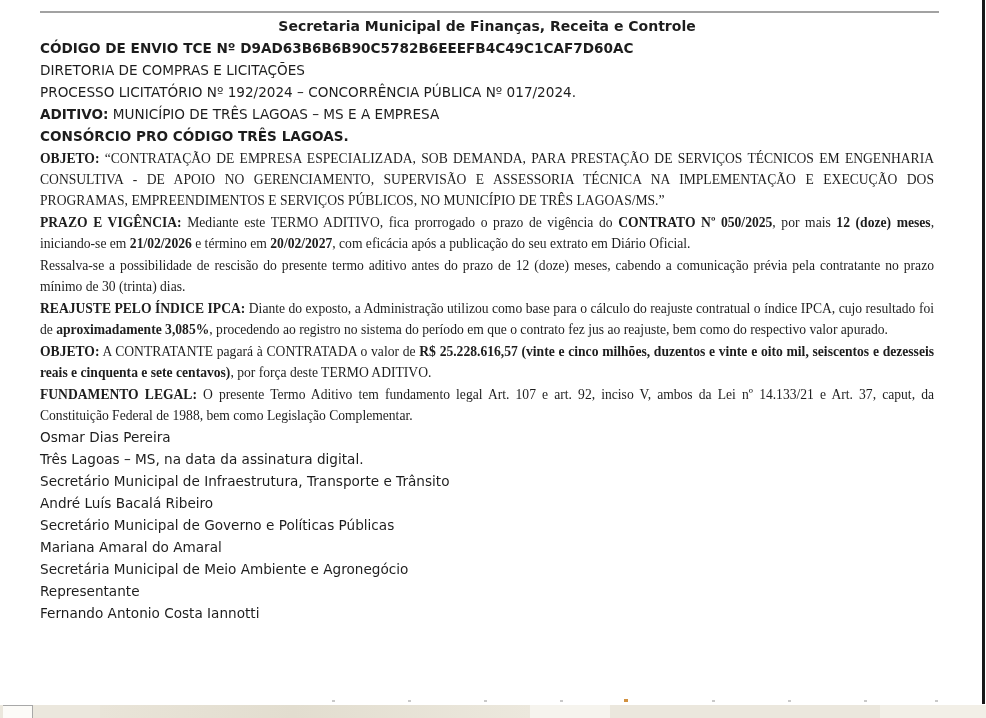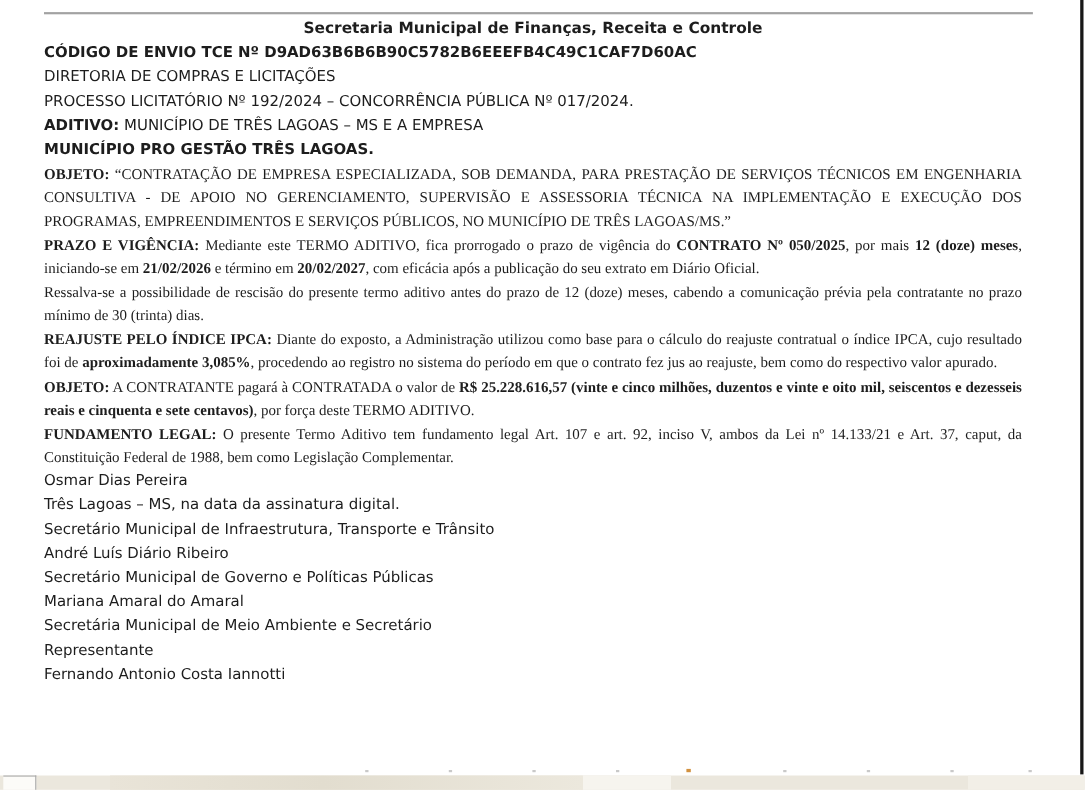--- a/index.html
+++ b/index.html
@@ -16,21 +16,21 @@
     background:#a2a2a2;
   }
   .right-border{
     position:absolute;left:982px;top:0;width:3px;height:704px;
     background:#171717;
   }
   .content{
     position:absolute;left:40px;top:16px;width:898px;
     font-size:13.6px;line-height:21px;
   }
-  .content p{margin:0 9px 1px 0;}
+  .content p{margin:0 4px 1px 0;}
   .center{text-align:center;}
   .b{font-weight:bold;}
   .hdr{font-weight:bold;font-size:14px;}
   .just{text-align:justify;text-justify:inter-word;font-family:Liberation Serif, serif;}
   .bottom-strip{
     position:absolute;left:0;bottom:0;width:986px;height:13px;
     background:#ebe7dd;
   }
   .strip-patch1{
     position:absolute;left:100px;top:0;width:430px;height:13px;
@@ -66,41 +66,41 @@
 <div class="content">
 
   <p class="center hdr">Secretaria Municipal de Finanças, Receita e Controle</p>
 
   <p class="b">CÓDIGO DE ENVIO TCE Nº D9AD63B6B6B90C5782B6EEEFB4C49C1CAF7D60AC</p>
   <p>DIRETORIA DE COMPRAS E LICITAÇÕES</p>
   <p>PROCESSO LICITATÓRIO Nº 192/2024 – CONCORRÊNCIA PÚBLICA Nº 017/2024.</p>
 
   <p><span class="b">ADITIVO:</span><span> MUNICÍPIO DE TRÊS LAGOAS – MS E A EMPRESA</span></p>
 
-  <p class="b">MUNICÍPIO PRO GESTÃO TRÊS LAGOAS.</p>
+  <p class="b">CONSÓRCIO PRO CÓDIGO TRÊS LAGOAS.</p>
 
   <p class="just"><span class="b">OBJETO:</span><span> “CONTRATAÇÃO DE EMPRESA ESPECIALIZADA, SOB DEMANDA, PARA PRESTAÇÃO DE SERVIÇOS TÉCNICOS EM ENGENHARIA CONSULTIVA - DE APOIO NO GERENCIAMENTO, SUPERVISÃO E ASSESSORIA TÉCNICA NA IMPLEMENTAÇÃO E EXECUÇÃO DOS PROGRAMAS, EMPREENDIMENTOS E SERVIÇOS PÚBLICOS, NO MUNICÍPIO DE TRÊS LAGOAS/MS.”</span></p>
 
   <p class="just"><span class="b">PRAZO E VIGÊNCIA:</span><span> Mediante este TERMO ADITIVO, fica prorrogado o prazo de vigência do </span><span class="b">CONTRATO Nº 050/2025</span><span>, por mais </span><span class="b">12 (doze) meses</span><span>, iniciando-se em </span><span class="b">21/02/2026</span><span> e término em </span><span class="b">20/02/2027</span><span>, com eficácia após a publicação do seu extrato em Diário Oficial.</span></p>
 
   <p class="just">Ressalva-se a possibilidade de rescisão do presente termo aditivo antes do prazo de 12 (doze) meses, cabendo a comunicação prévia pela contratante no prazo mínimo de 30 (trinta) dias.</p>
 
   <p class="just"><span class="b">REAJUSTE PELO ÍNDICE IPCA:</span><span> Diante do exposto, a Administração utilizou como base para o cálculo do reajuste contratual o índice IPCA, cujo resultado foi de </span><span class="b">aproximadamente 3,085%</span><span>, procedendo ao registro no sistema do período em que o contrato fez jus ao reajuste, bem como do respectivo valor apurado.</span></p>
 
   <p class="just"><span class="b">OBJETO:</span><span> A CONTRATANTE pagará à CONTRATADA o valor de </span><span class="b">R$ 25.228.616,57 (vinte e cinco milhões, duzentos e vinte e oito mil, seiscentos e dezesseis reais e cinquenta e sete centavos)</span><span>, por força deste TERMO ADITIVO.</span></p>
 
   <p class="just"><span class="b">FUNDAMENTO LEGAL:</span><span> O presente Termo Aditivo tem fundamento legal Art. 107 e art. 92, inciso V, ambos da Lei nº 14.133/21  e Art. 37, caput, da Constituição Federal de 1988, bem como Legislação Complementar.</span></p>
 
   <p>Osmar Dias Pereira</p>
   <p>Três Lagoas – MS, na data da assinatura digital.</p>
   <p>Secretário Municipal de Infraestrutura, Transporte e Trânsito</p>
-  <p>André Luís Diário Ribeiro</p>
+  <p>André Luís Bacalá Ribeiro</p>
   <p>Secretário Municipal de Governo e Políticas Públicas</p>
   <p>Mariana Amaral do Amaral</p>
-  <p>Secretária Municipal de Meio Ambiente e Secretário</p>
+  <p>Secretária Municipal de Meio Ambiente e Agronegócio</p>
   <p>Representante</p>
   <p>Fernando Antonio Costa Iannotti</p>
 
 </div>
 
 <div class="tick" style="left:332px"></div>
 <div class="tick" style="left:408px"></div>
 <div class="tick" style="left:484px"></div>
 <div class="tick" style="left:560px"></div>
 <div class="tick-dot"></div>

